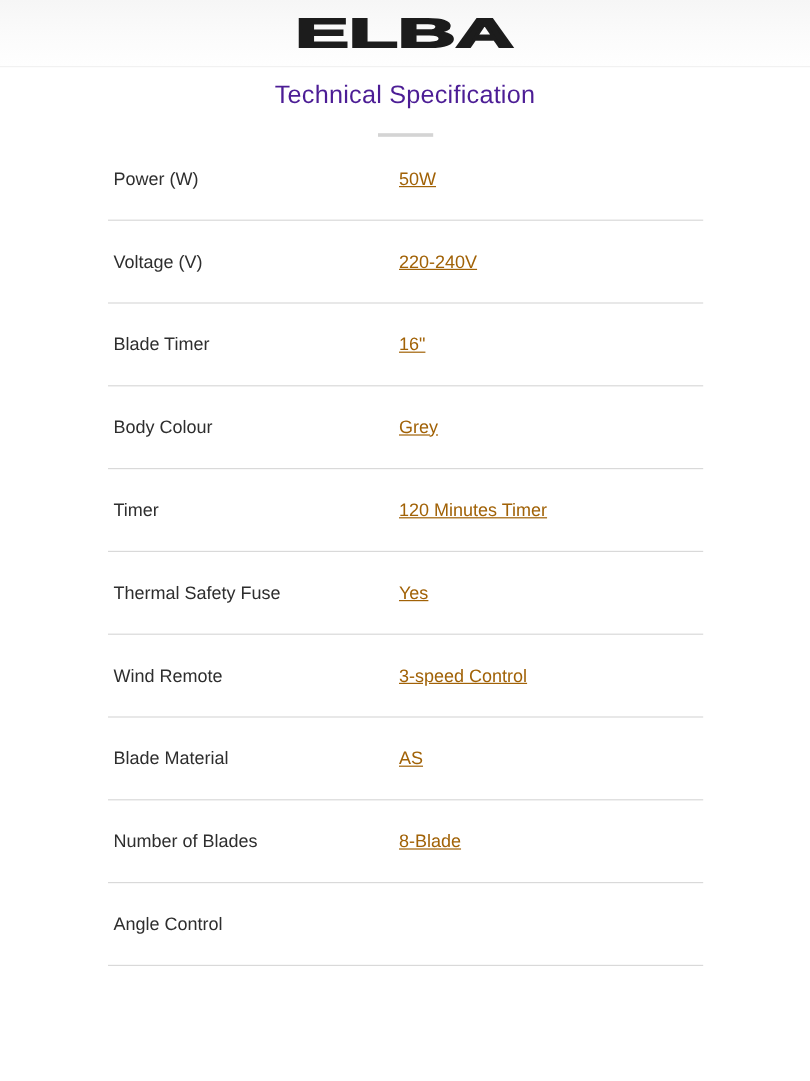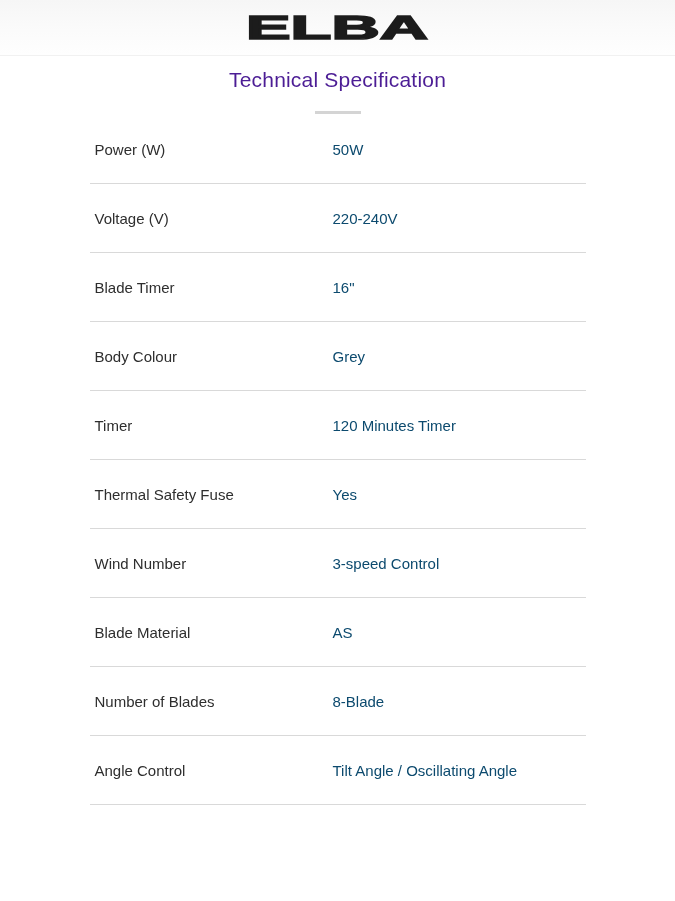--- a/index.html
+++ b/index.html
@@ -54,21 +54,22 @@
   }
   .spec-label {
     width: 243px;
     padding-left: 5px;
     font-size: 15px;
     color: #2e2e2e;
   }
   .spec-value {
     flex: 1;
     font-size: 15px;
-    color: #0c4a6e;
+    color: #a16207;
+    text-decoration: underline;
   }
 </style>
 </head>
 <body>
 
 <header class="site-header">
   <svg class="logo-svg" width="190" height="34" viewBox="0 0 190 34">
     <text x="3" y="28" font-size="34" textLength="182" lengthAdjust="spacingAndGlyphs">ELBA</text>
   </svg>
 </header>
@@ -104,32 +105,31 @@
         <div class="spec-value">120 Minutes Timer</div>
       </div>
 
 
       <div class="spec-row">
         <div class="spec-label">Thermal Safety Fuse</div>
         <div class="spec-value">Yes</div>
       </div>
 
       <div class="spec-row">
-        <div class="spec-label">Wind Number</div>
+        <div class="spec-label">Wind Remote</div>
         <div class="spec-value">3-speed Control</div>
       </div>
 
       <div class="spec-row">
         <div class="spec-label">Blade Material</div>
         <div class="spec-value">AS</div>
       </div>
 
       <div class="spec-row">
         <div class="spec-label">Number of Blades</div>
         <div class="spec-value">8-Blade</div>
       </div>
 
       <div class="spec-row">
         <div class="spec-label">Angle Control</div>
-        <div class="spec-value">Tilt Angle / Oscillating Angle</div>
       </div>
     </div>
 </main>
 
 </body></html>

